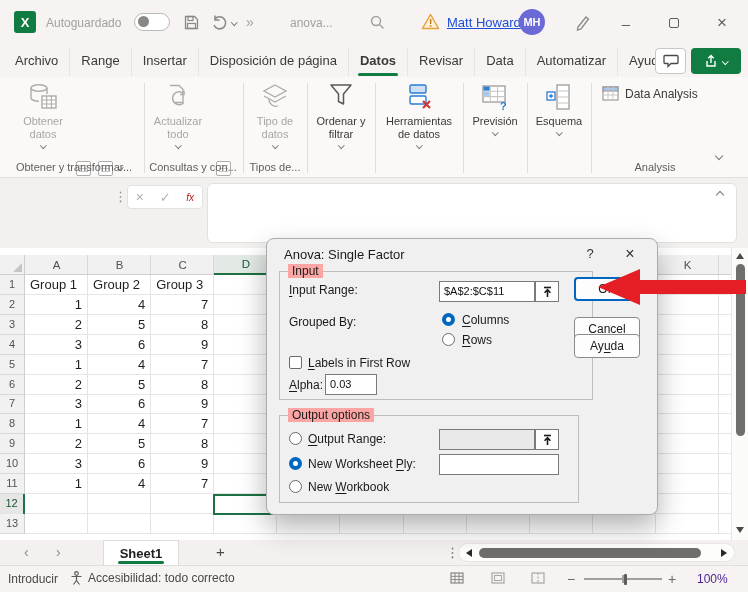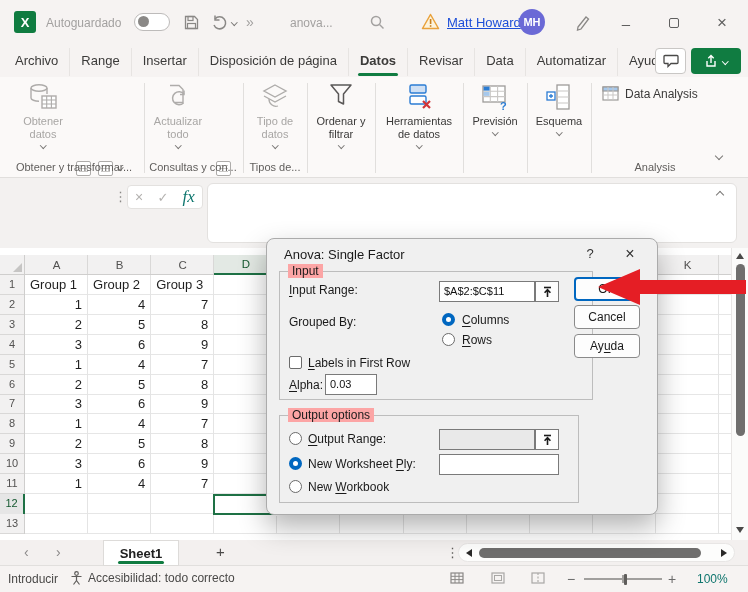--- a/index.html
+++ b/index.html
@@ -91,21 +91,21 @@
   
   #statusbar { left:0; top:566px; width:748px; height:26px; background:#f6f3f2; font-size:12px; color:#4a4948; }
   #mode-label { left:8px; top:6px; }
   #a11y { left:70px; top:5px; display:flex; align-items:center; gap:5px; }
   .viewicon { top:6px; }
   #zoom-out { left:567px; top:5px; color:#6a6a6a; font-size:14px; }
   #zoom-slider { left:584px; top:12px; width:78px; height:1.5px; background:#a19f9d; }
   #zoom-tick { left:38px; top:-3px; width:1.5px; height:8px; background:#a19f9d; position:absolute; }
   #zoom-thumb { left:40px; top:-4.5px; width:3px; height:11px; background:#5f5d5b; border-radius:1px; position:absolute; }
   #zoom-in { left:668px; top:5px; color:#6a6a6a; font-size:14px; }
-  #zoom-pct { left:697px; top:6px; color:#0f766e; }
+  #zoom-pct { left:697px; top:6px; color:#4c1d95; }
   
   #dialog { left:266px; top:238px; width:392px; height:277px; background:#f0f0f0; border:1px solid #ababab; border-radius:8px; box-shadow:0 12px 28px rgba(0,0,0,.30); z-index:40; font-size:12px; color:#1a1a1a; }
   #dlg-title { left:17px; top:8px; font-size:13px; }
   .dlg-sys { top:5px; width:22px; height:20px; color:#333; font-size:13px; text-align:center; line-height:20px; }
   .groupbox { position:absolute; border:1px solid #bdbdbd; }
   .legend { position:absolute; top:-8px; left:8px; background:#fca5a5; padding:0 4px; }
   .fld { position:absolute; background:#fff; border:1px solid #7a7a7a; font-size:11px; padding:3px 4px; color:#111; }
   .fld.disabled { background:#e9e9e9; }
   .rangebtn { position:absolute; width:24px; height:21px; background:#fdfdfd; border:1px solid #7a7a7a; display:flex; align-items:center; justify-content:center; }
   .radio { position:absolute; width:13px; height:13px; border-radius:50%; border:1px solid #6b6b6b; background:#fff; }
@@ -298,21 +298,21 @@
   </div>
   <div class="glabel" style="left:600px; width:110px;">Analysis</div>
   <span class="abs chev" id="ribbon-collapse"></span>
 </div>
 
 <div class="abs" id="fbar-strip">
   <div class="abs" id="fbar-dots">⋮</div>
   <div class="abs" id="fbar-ops">
     <span style="color:#b3b1af; font-size:14px;">×</span>
     <span style="color:#b3b1af; font-size:13px;">✓</span>
-    <span style="color:#0f766e; font-size:17px; font-style:italic; font-family:Liberation Serif, serif;">fx</span>
+    <span style="color:#b91c1c; font-size:10px; font-style:italic; font-family:Liberation Sans, sans-serif;">fx</span>
   </div>
   <div class="abs" id="formula-input"></div>
   <span class="abs chev up" id="fbar-collapse"></span>
 </div>
 
 <div class="abs" id="grid-area">
   <div class="abs" id="corner-box"></div>
   <div class="abs" id="col-heads">
     <div class="colhead" style="left:0px;">A</div>
     <div class="colhead" style="left:63.1px;">B</div>
@@ -471,21 +471,21 @@
         </svg>
     </div>
     <div class="radio on" style="left:9px; top:41px;"></div>
     <div class="dlbl" style="left:28px; top:41px;"><span>New Worksheet </span><span class="ac">P</span><span>ly:</span></div>
     <div class="fld" style="left:159px; top:38px; width:120px; height:21px;"></div>
     <div class="radio" style="left:9px; top:64px;"></div>
     <div class="dlbl" style="left:28px; top:64px;"><span>New </span><span class="ac">W</span><span>orkbook</span></div>
   </div>
 
   <div class="dbtn" id="ok-button" style="top:38px;">OK</div>
-  <div class="dbtn" style="top:66px;">Cancel</div>
+  <div class="dbtn" style="top:78px;">Cancel</div>
   <div class="dbtn" style="top:95px;">
       <span><span>Ay</span><span class="ac">u</span><span>da</span></span>
     </div>
 </div>
 
 <div class="abs" id="red-arrow">
   <svg width="150" height="38" viewBox="0 0 150 38">
       <polygon points="2,19 44,1 44,12 150,12 150,26 44,26 44,37" fill="#E51E25"></polygon>
     </svg>
 </div>

